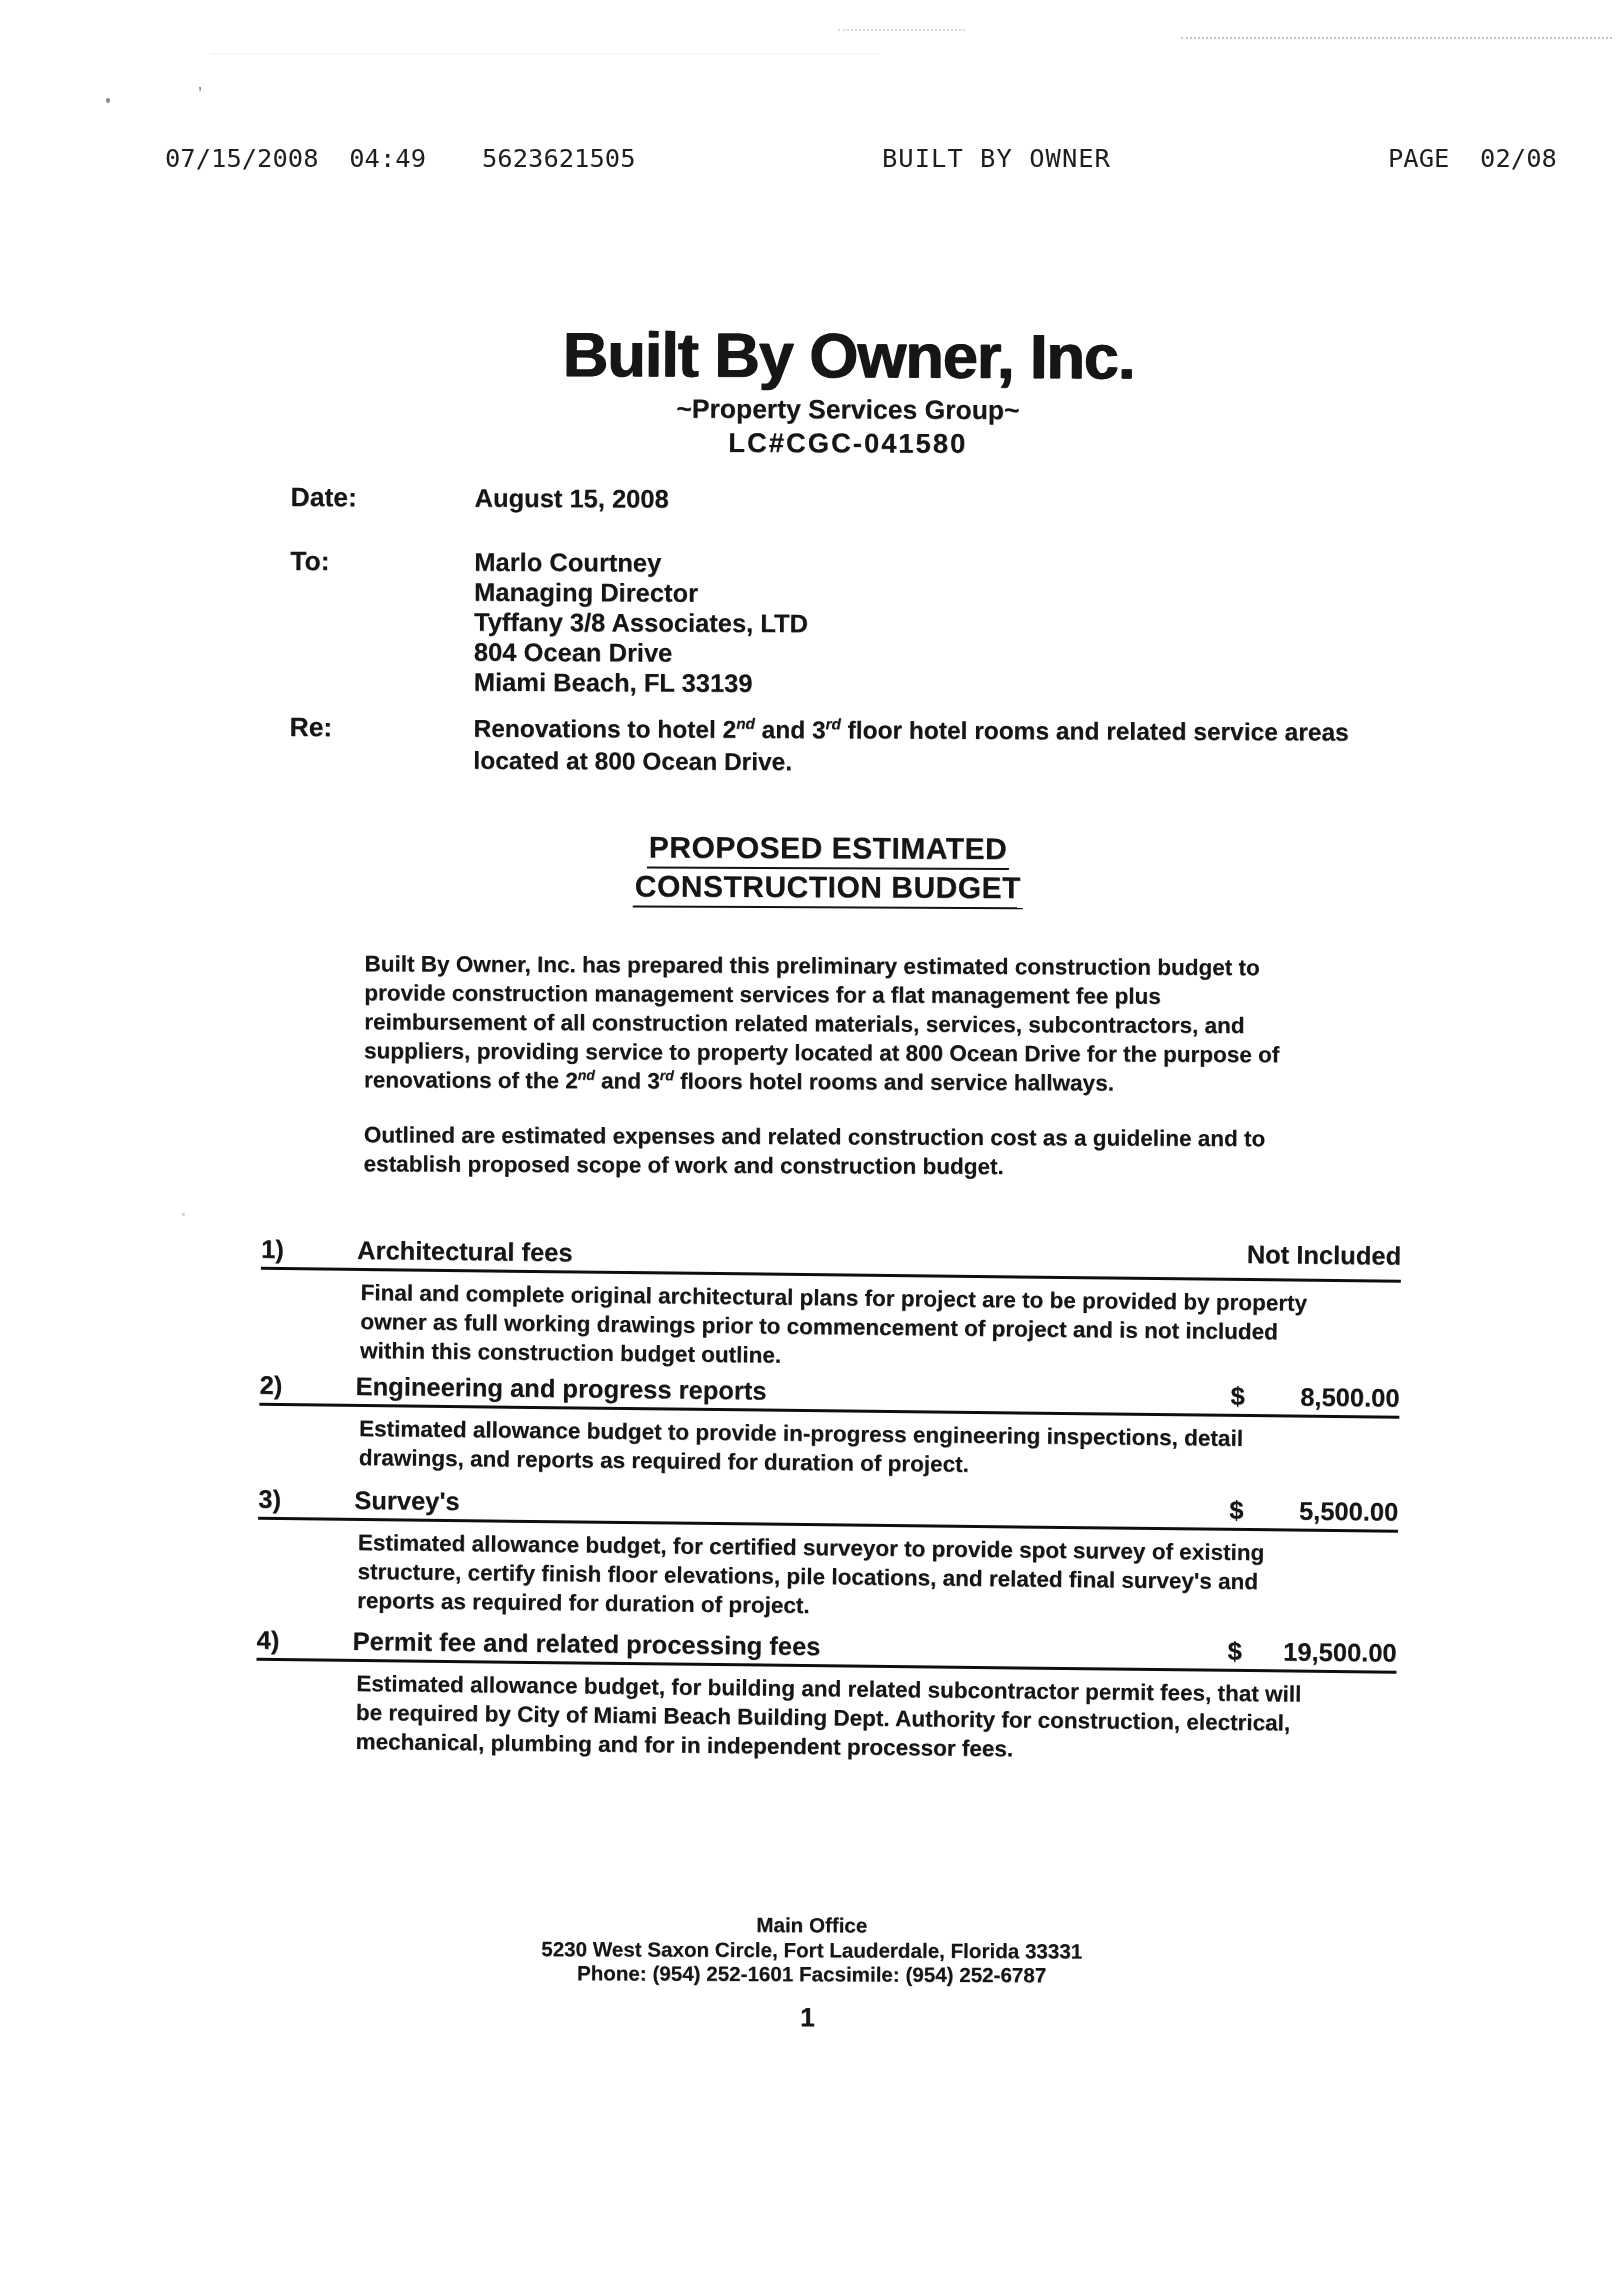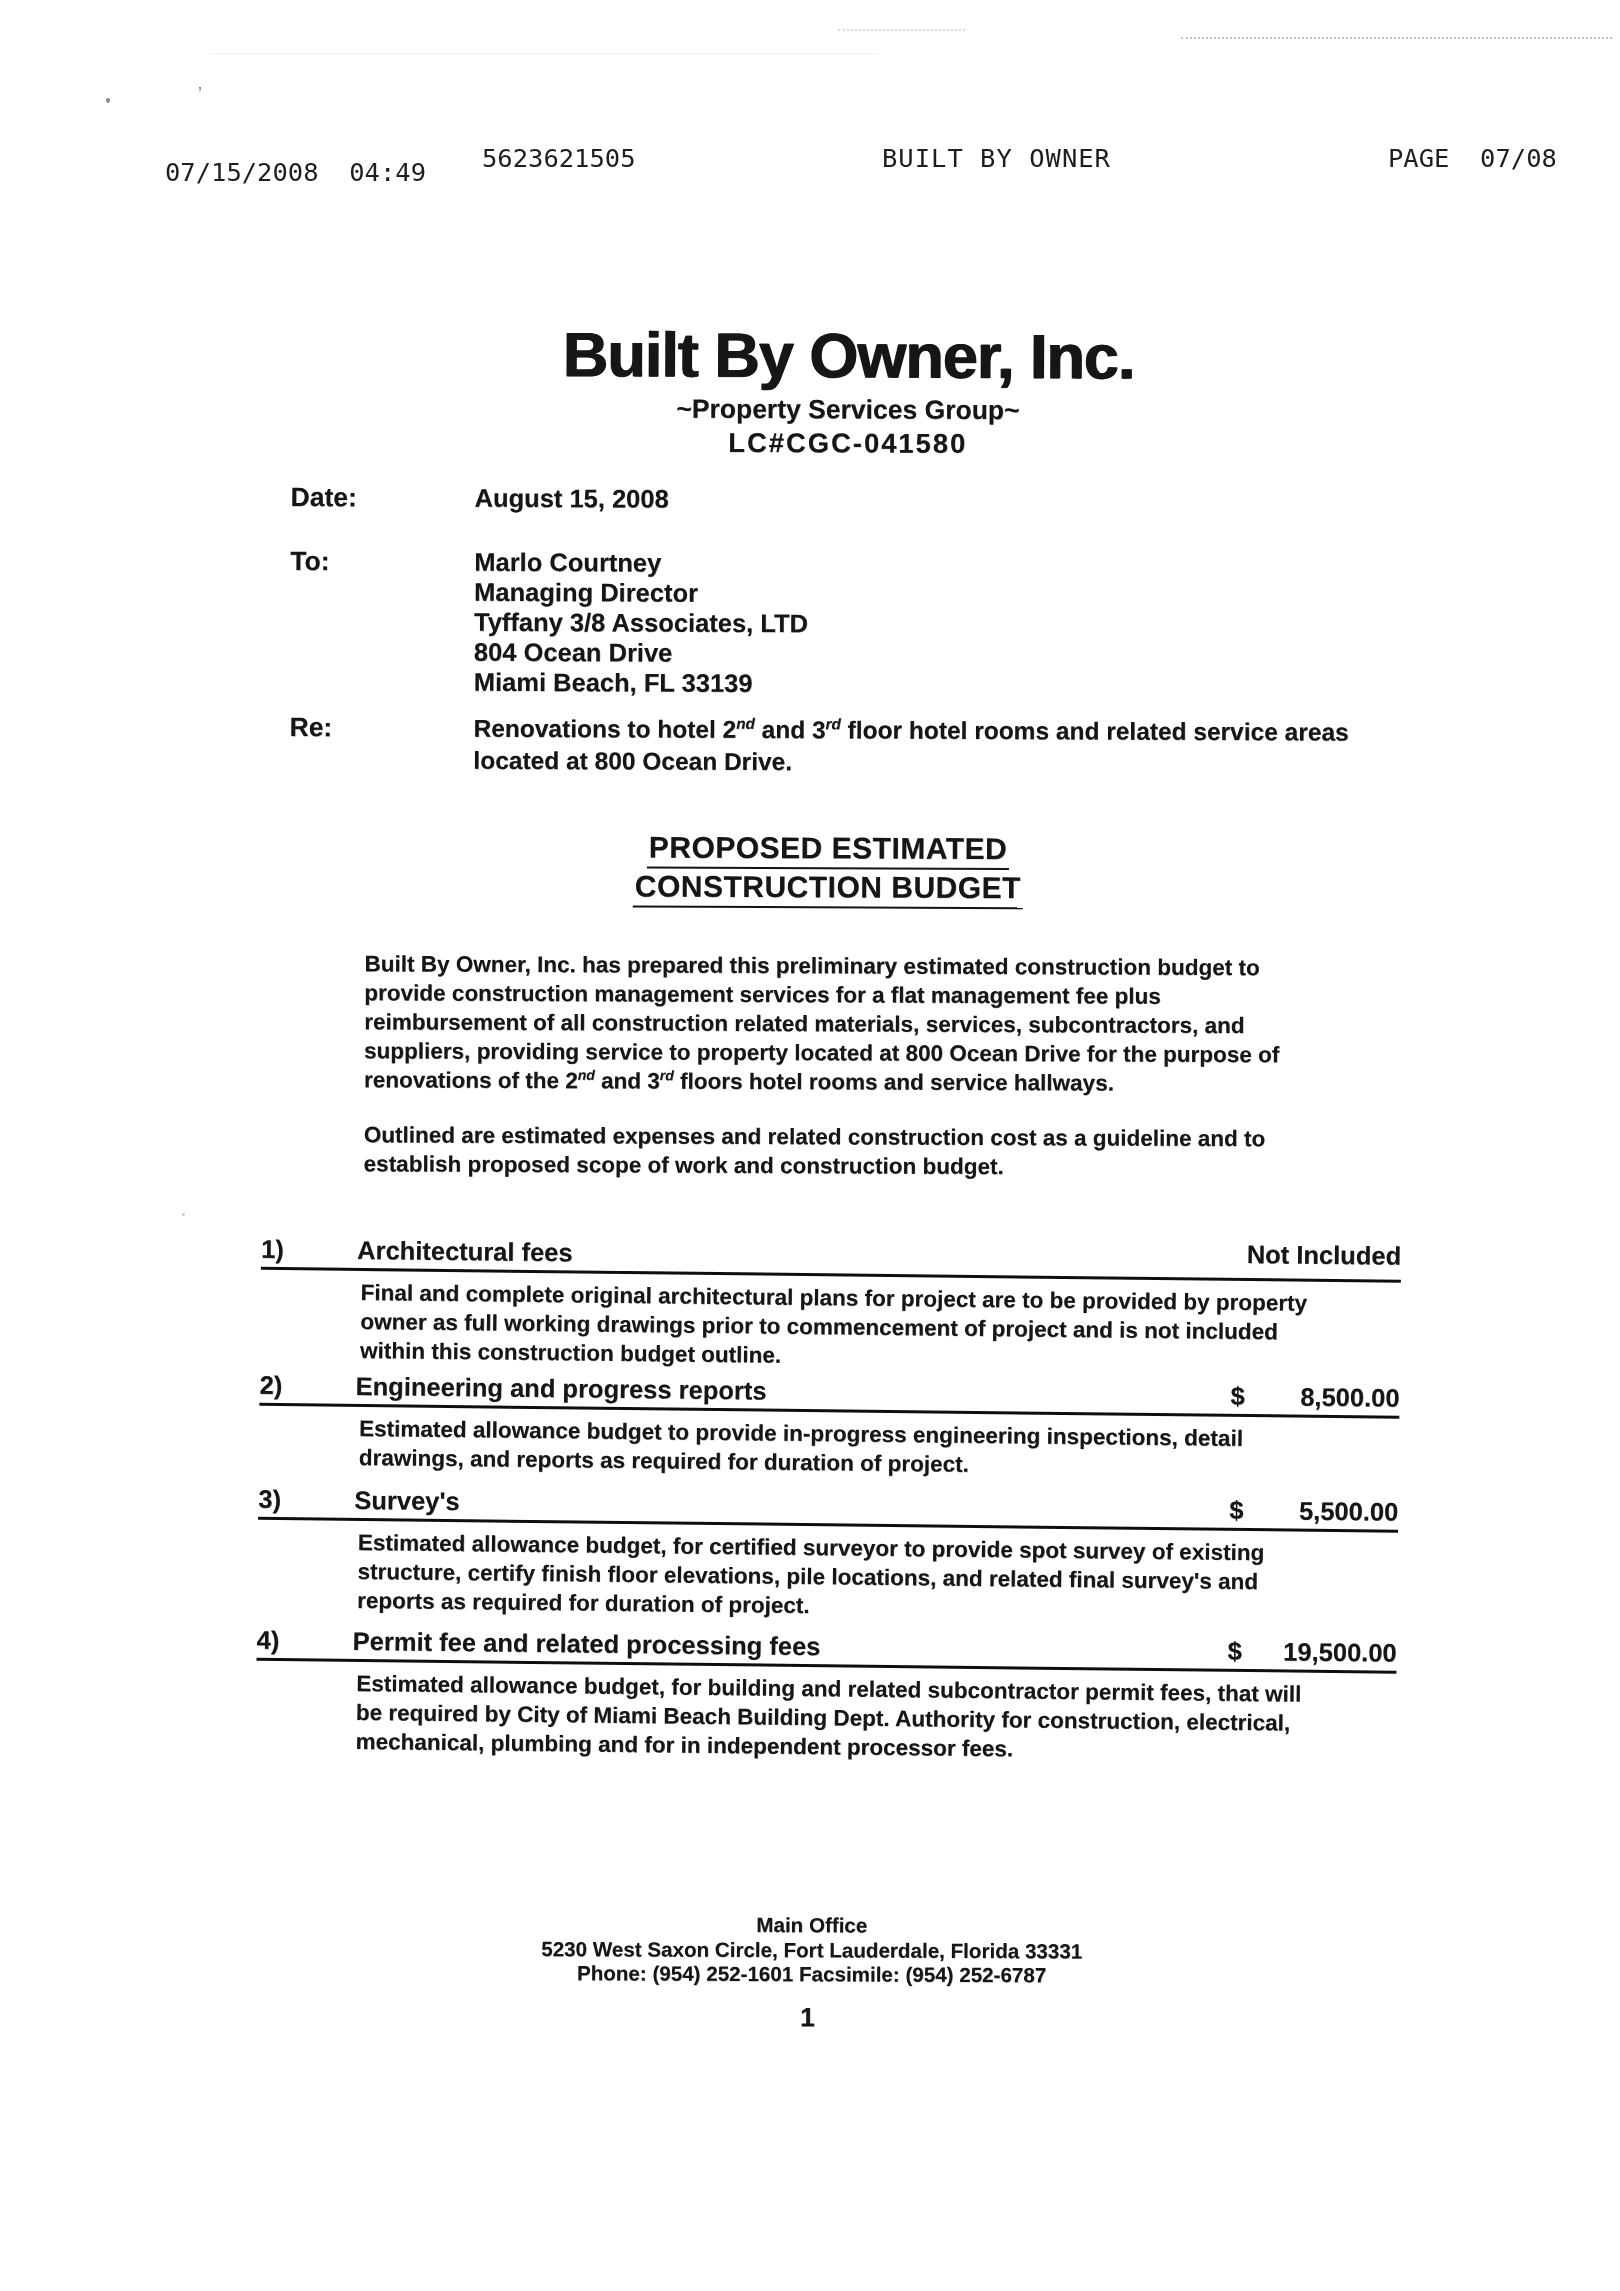--- a/index.html
+++ b/index.html
@@ -6,21 +6,21 @@
   .page{
     position:relative;width:1620px;height:2292px;background:#ffffff;overflow:hidden;
     font-family:"Liberation Sans",sans-serif;color:#161616;
   }
   
   .fax-header{
     position:absolute;top:143px;left:0;width:100%;height:35px;
     font-family:"DejaVu Sans Mono",monospace;font-size:25.5px;color:#1e1e1e;
   }
   .fax-header span{position:absolute;top:0;white-space:pre;}
-  .fh-datetime{left:165px;margin-top:14px;}
+  .fh-datetime{left:165px;}
   .fh-number{left:482px;}
   .fh-sender{left:882px;letter-spacing:1px;}
   .fh-page{left:1388px;}
 
   
   .letter{
     position:absolute;inset:0;
     transform:rotate(.25deg);transform-origin:294px 392px;
     text-shadow:0.4px 0.4px 0.6px rgba(10,10,10,.45);
   }
@@ -97,21 +97,21 @@
   <div class="art" id="art-dot"></div>
   <div class="art" id="art-dash1"></div>
   <div class="art" id="art-dash2"></div>
   <div class="art" id="art-speckle"></div>
   <div class="art" id="art-dot2"></div>
 
   <div class="fax-header">
     <span class="fh-datetime">07/15/2008  04:49</span>
     <span class="fh-number">5623621505</span>
     <span class="fh-sender">BUILT BY OWNER</span>
-    <span class="fh-page">PAGE  07/08</span>
+    <span class="fh-page">PAGE  02/08</span>
   </div>
 
   <div class="letter">
 
     <div class="letterhead">
       <div class="company">Built By Owner, Inc.</div>
       <div class="tagline">~Property Services Group~</div>
       <div class="license">LC#CGC-041580</div>
     </div>
 

